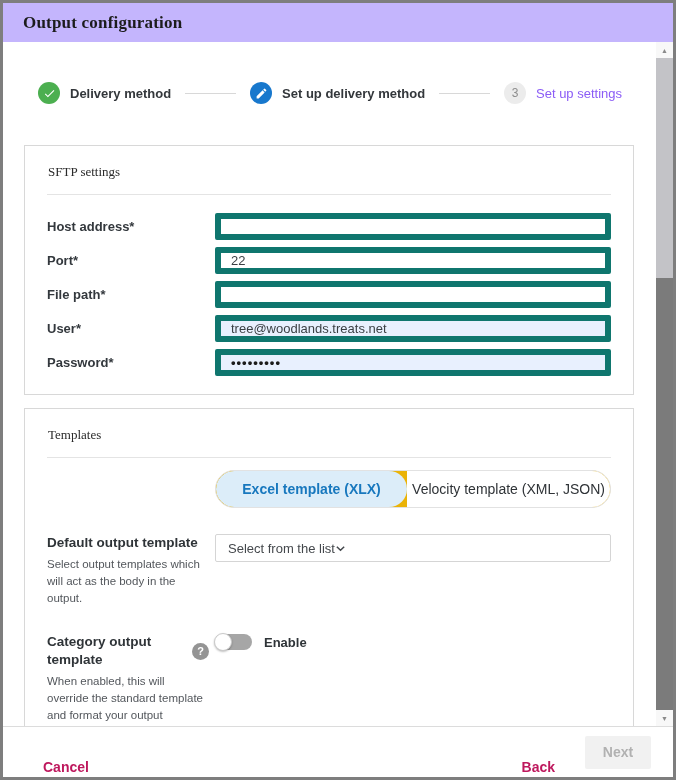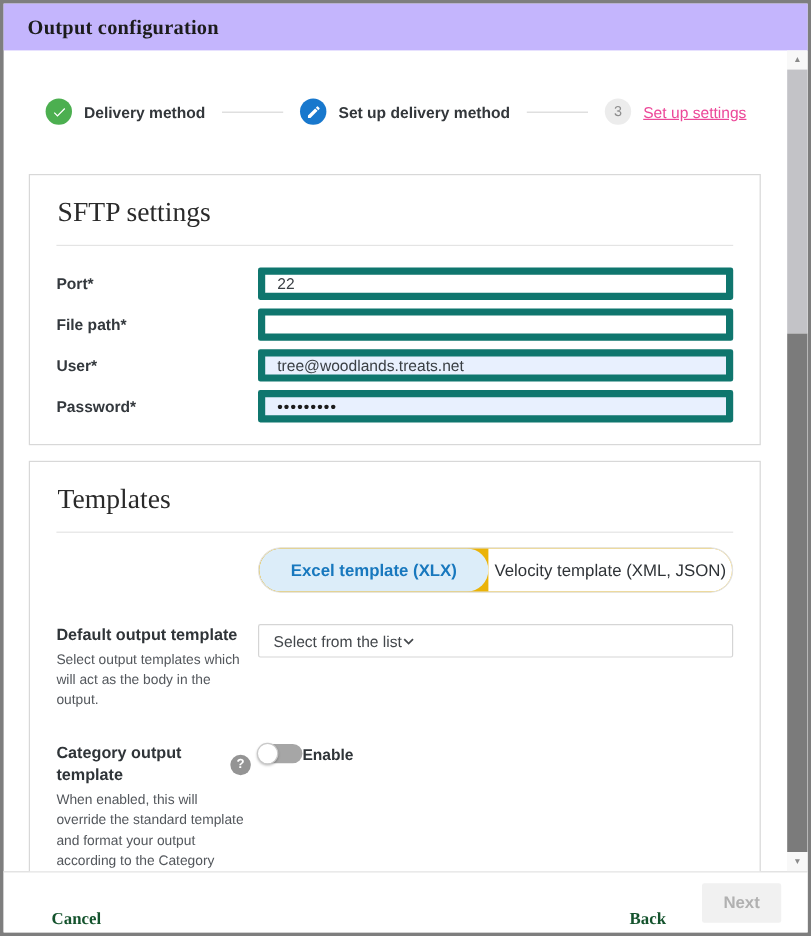--- a/index.html
+++ b/index.html
@@ -12,28 +12,28 @@
 
   
   .stepper { display:flex; align-items:center; margin:40px 14px 0 16px; }
   .step { display:flex; align-items:center; }
   .step-icon { width:22px; height:22px; border-radius:50%; display:flex; align-items:center; justify-content:center; flex:0 0 22px; }
   .step-icon.complete { background:#4caf50; }
   .step-icon.active { background:#1878cd; }
   .step-icon.upcoming { background:#ececec; color:#8d8d8d; font-size:12px; }
   .step-icon svg { width:13px; height:13px; }
   .step-label { margin-left:10px; font-size:13px; font-weight:600; color:#33373b; white-space:nowrap; }
-  .step-label.dim { color:#ec4899; font-weight:400;text-decoration:underline; }
+  .step-label.dim { color:#8b5cf6; font-weight:400; }
   .connector { flex:1 1 auto; height:1px; background:#d8d8d8; margin:0 14px; }
 
   
   .card { border:1px solid #d8d8d8; background:#fff; margin:0 2px; padding:14px 22px 18px 22px; }
   .card1 { margin-top:41px; }
   .card2 { margin-top:13px; }
-  .card-heading { font-family:"Liberation Serif",serif; font-size:23px; font-weight:400; color:#2a2a2a; padding:4px 0 14px 1px; border-bottom:1px solid #e4e4e4; }
+  .card-heading { font-family:"Liberation Serif",serif; font-size:13px; font-weight:400; color:#2a2a2a; padding:4px 0 14px 1px; border-bottom:1px solid #e4e4e4; }
 
   
   .field-rows { padding-top:18px; }
   .field-row { display:flex; align-items:center; margin-bottom:7px; }
   .field-row:last-child { margin-bottom:0; }
   .flabel { width:168px; flex:0 0 168px; font-size:13px; font-weight:600; color:#33383d; }
   .finput { flex:1 1 auto; height:27px; border:6px solid #0f766e; border-radius:2px; padding:0 10px; font-size:13px; color:#3a3f44; font-family:"Liberation Sans",sans-serif; outline:none; background:#fff; }
   .finput.autofill { background:#e8f0fe; }
   .finput.masked { letter-spacing:1px; font-weight:700; color:#1b1b1b; }
 
@@ -53,31 +53,31 @@
   .opt-right { flex:1 1 auto; }
   .label-with-icon { display:flex; align-items:center; gap:4px; }
   .help-icon { width:17px; height:17px; border-radius:50%; background:#949494; color:#fff; font-size:11px; font-weight:700; display:inline-flex; align-items:center; justify-content:center; cursor:pointer; flex:0 0 17px; }
 
   .dropdown { height:28px; border:1px solid #d5d5d5; border-radius:2px; display:flex; align-items:center; padding:0 12px; font-size:13px; color:#44484c; cursor:pointer; justify-content:flex-start; background:#fff; }
   .chevron svg { width:11px; height:11px; display:block; }
 
   .toggle-wrap { display:flex; align-items:center; height:18px; }
   .toggle { width:37px; height:16px; border-radius:9px; background:#a6a6a6; position:relative; cursor:pointer; }
   .knob { position:absolute; left:-1px; top:-1px; width:18px; height:18px; border-radius:50%; background:#fff; border:1px solid #c9c9c9; box-shadow:0 1px 2px rgba(0,0,0,.25); }
-  .toggle-label { font-size:13px; font-weight:600; color:#2f3438;text-align:center; }
+  .toggle-label { margin-left:12px; font-size:13px; font-weight:600; color:#2f3438;text-align:center; }
 
   
   .scrollbar { position:absolute; right:0; top:0; bottom:0; width:17px; background:#f5f5f5; display:flex; flex-direction:column; }
   .sb-arrow { height:16px; flex:0 0 16px; background:#f8f8f8; color:#8a8a8a; font-size:7px; display:flex; align-items:center; justify-content:center; cursor:pointer; }
   .sb-thumb { height:220px; flex:0 0 220px; background:#c3c3c7; cursor:pointer; }
   .sb-track-dark { flex:1 1 auto; background:#7b7b7b; cursor:pointer; }
 
   
   .footer { flex:0 0 51px; border-top:1px solid #dcdcdc; display:flex; align-items:center; padding:0 22px 0 40px; background:#fff; }
-  .btn-text { background:none; border:none; font-family:Liberation Serif, serif; font-size:14px; font-weight:700; color:#14532d; cursor:pointer;margin-top:30px; }
+  .btn-text { background:none; border:none; font-family:Liberation Sans, sans-serif; font-size:14px; font-weight:700; color:#be185d; cursor:pointer;margin-top:30px; }
   .btn-back { margin-left:auto; margin-right:30px; }
   .btn-next { width:66px; height:33px; background:#f1f1f1; border:none; border-radius:2px; font-family:"Liberation Sans",sans-serif; font-size:14px; font-weight:600; color:#b1b1b1; cursor:default; }
 </style>
 </head>
 <body>
 
 <div class="modal">
 
   <div class="header">
     <h1>Output configuration</h1>
@@ -107,20 +107,24 @@
         <div class="connector"></div>
         <div class="step">
           <span class="step-icon upcoming">3</span>
           <span class="step-label dim">Set up settings</span>
         </div>
       </div>
 
       <div class="card card1">
         <div class="card-heading">SFTP settings</div>
         <div class="field-rows">
+          <div class="field-row">
+            <label class="flabel">Host address*</label>
+            <input class="finput" value="" style="">
+          </div>
           <div class="field-row">
             <label class="flabel">Port*</label>
             <input class="finput" value="22" style="">
           </div>
           <div class="field-row">
             <label class="flabel">File path*</label>
             <input class="finput" value="" style="">
           </div>
           <div class="field-row">
             <label class="flabel">User*</label>

